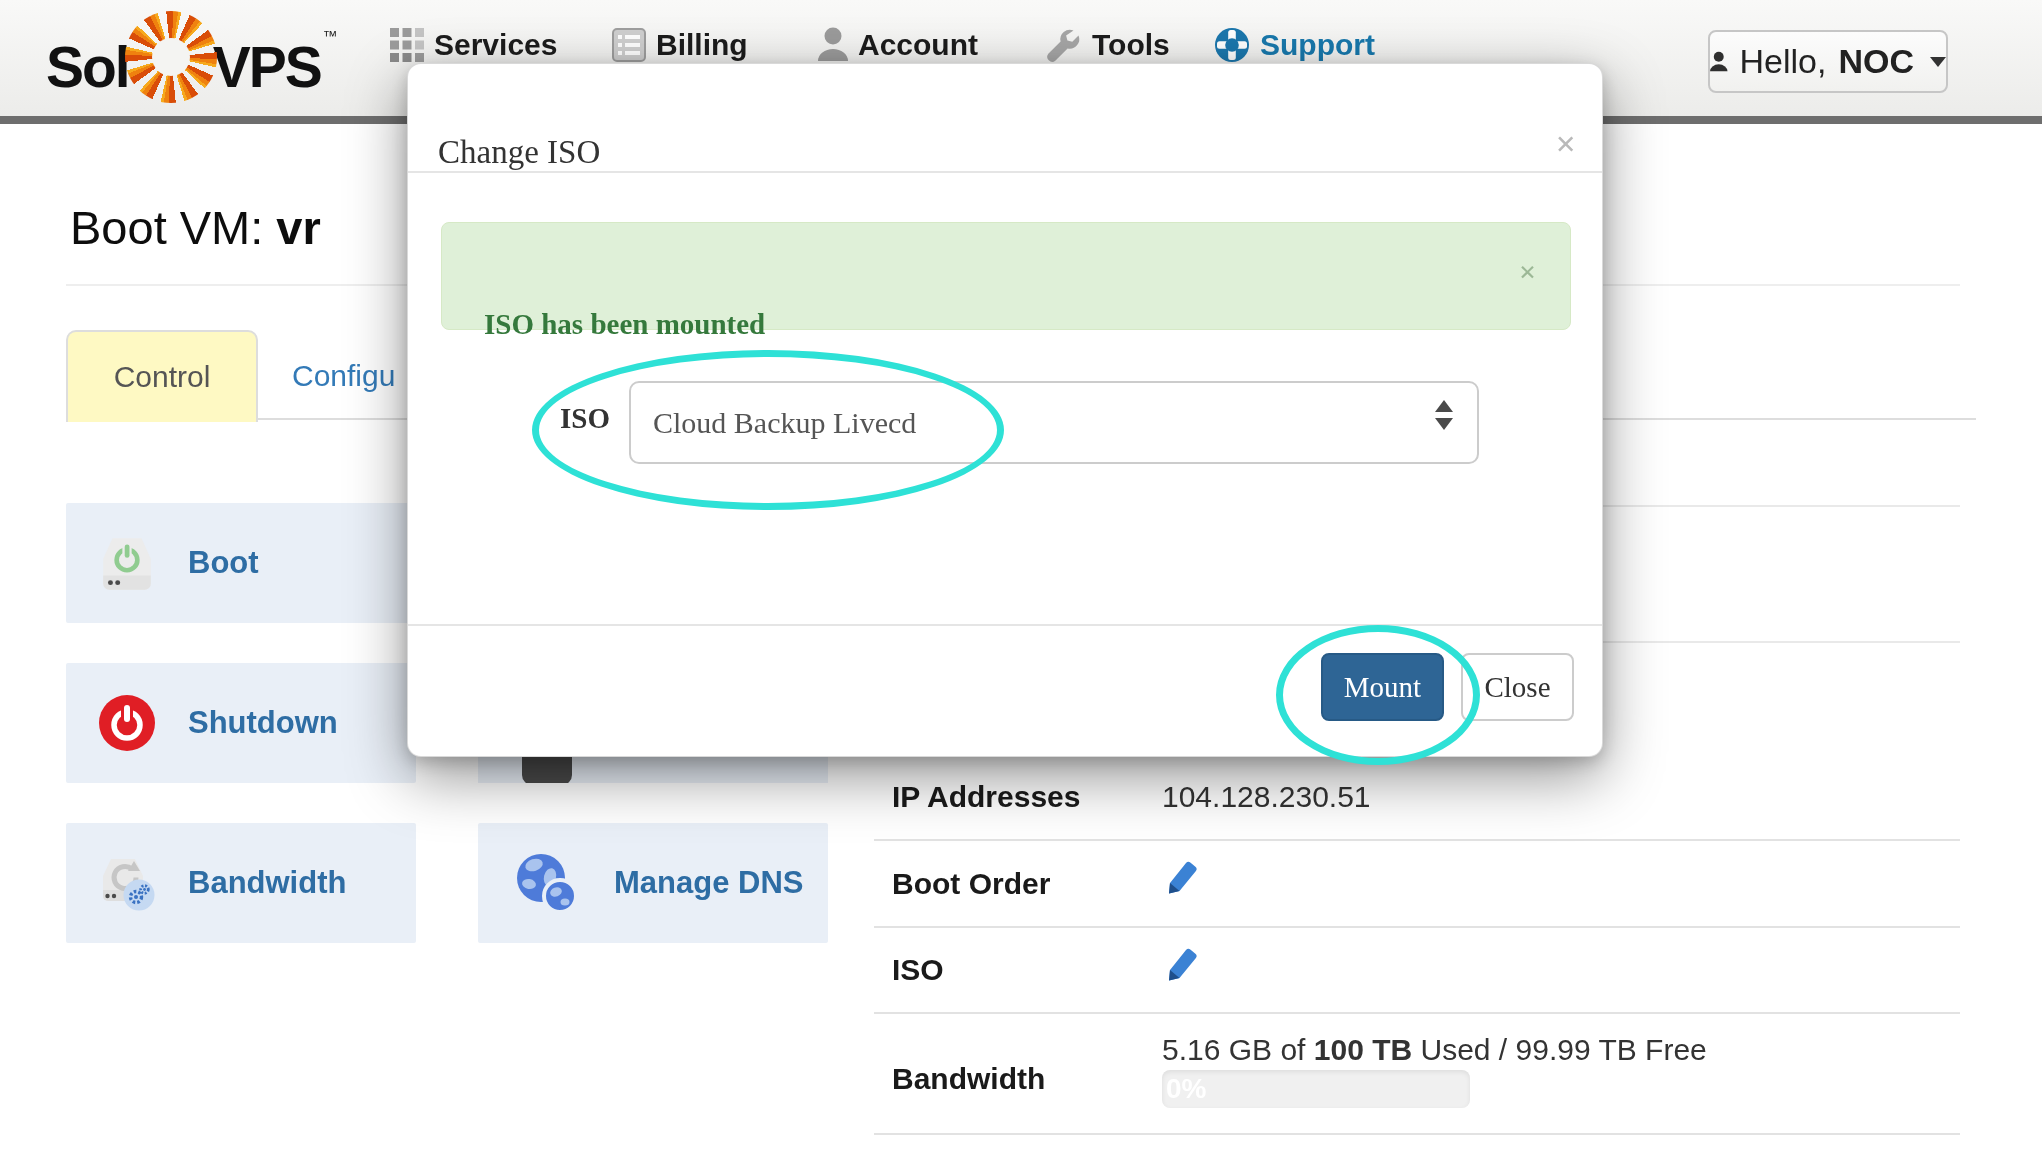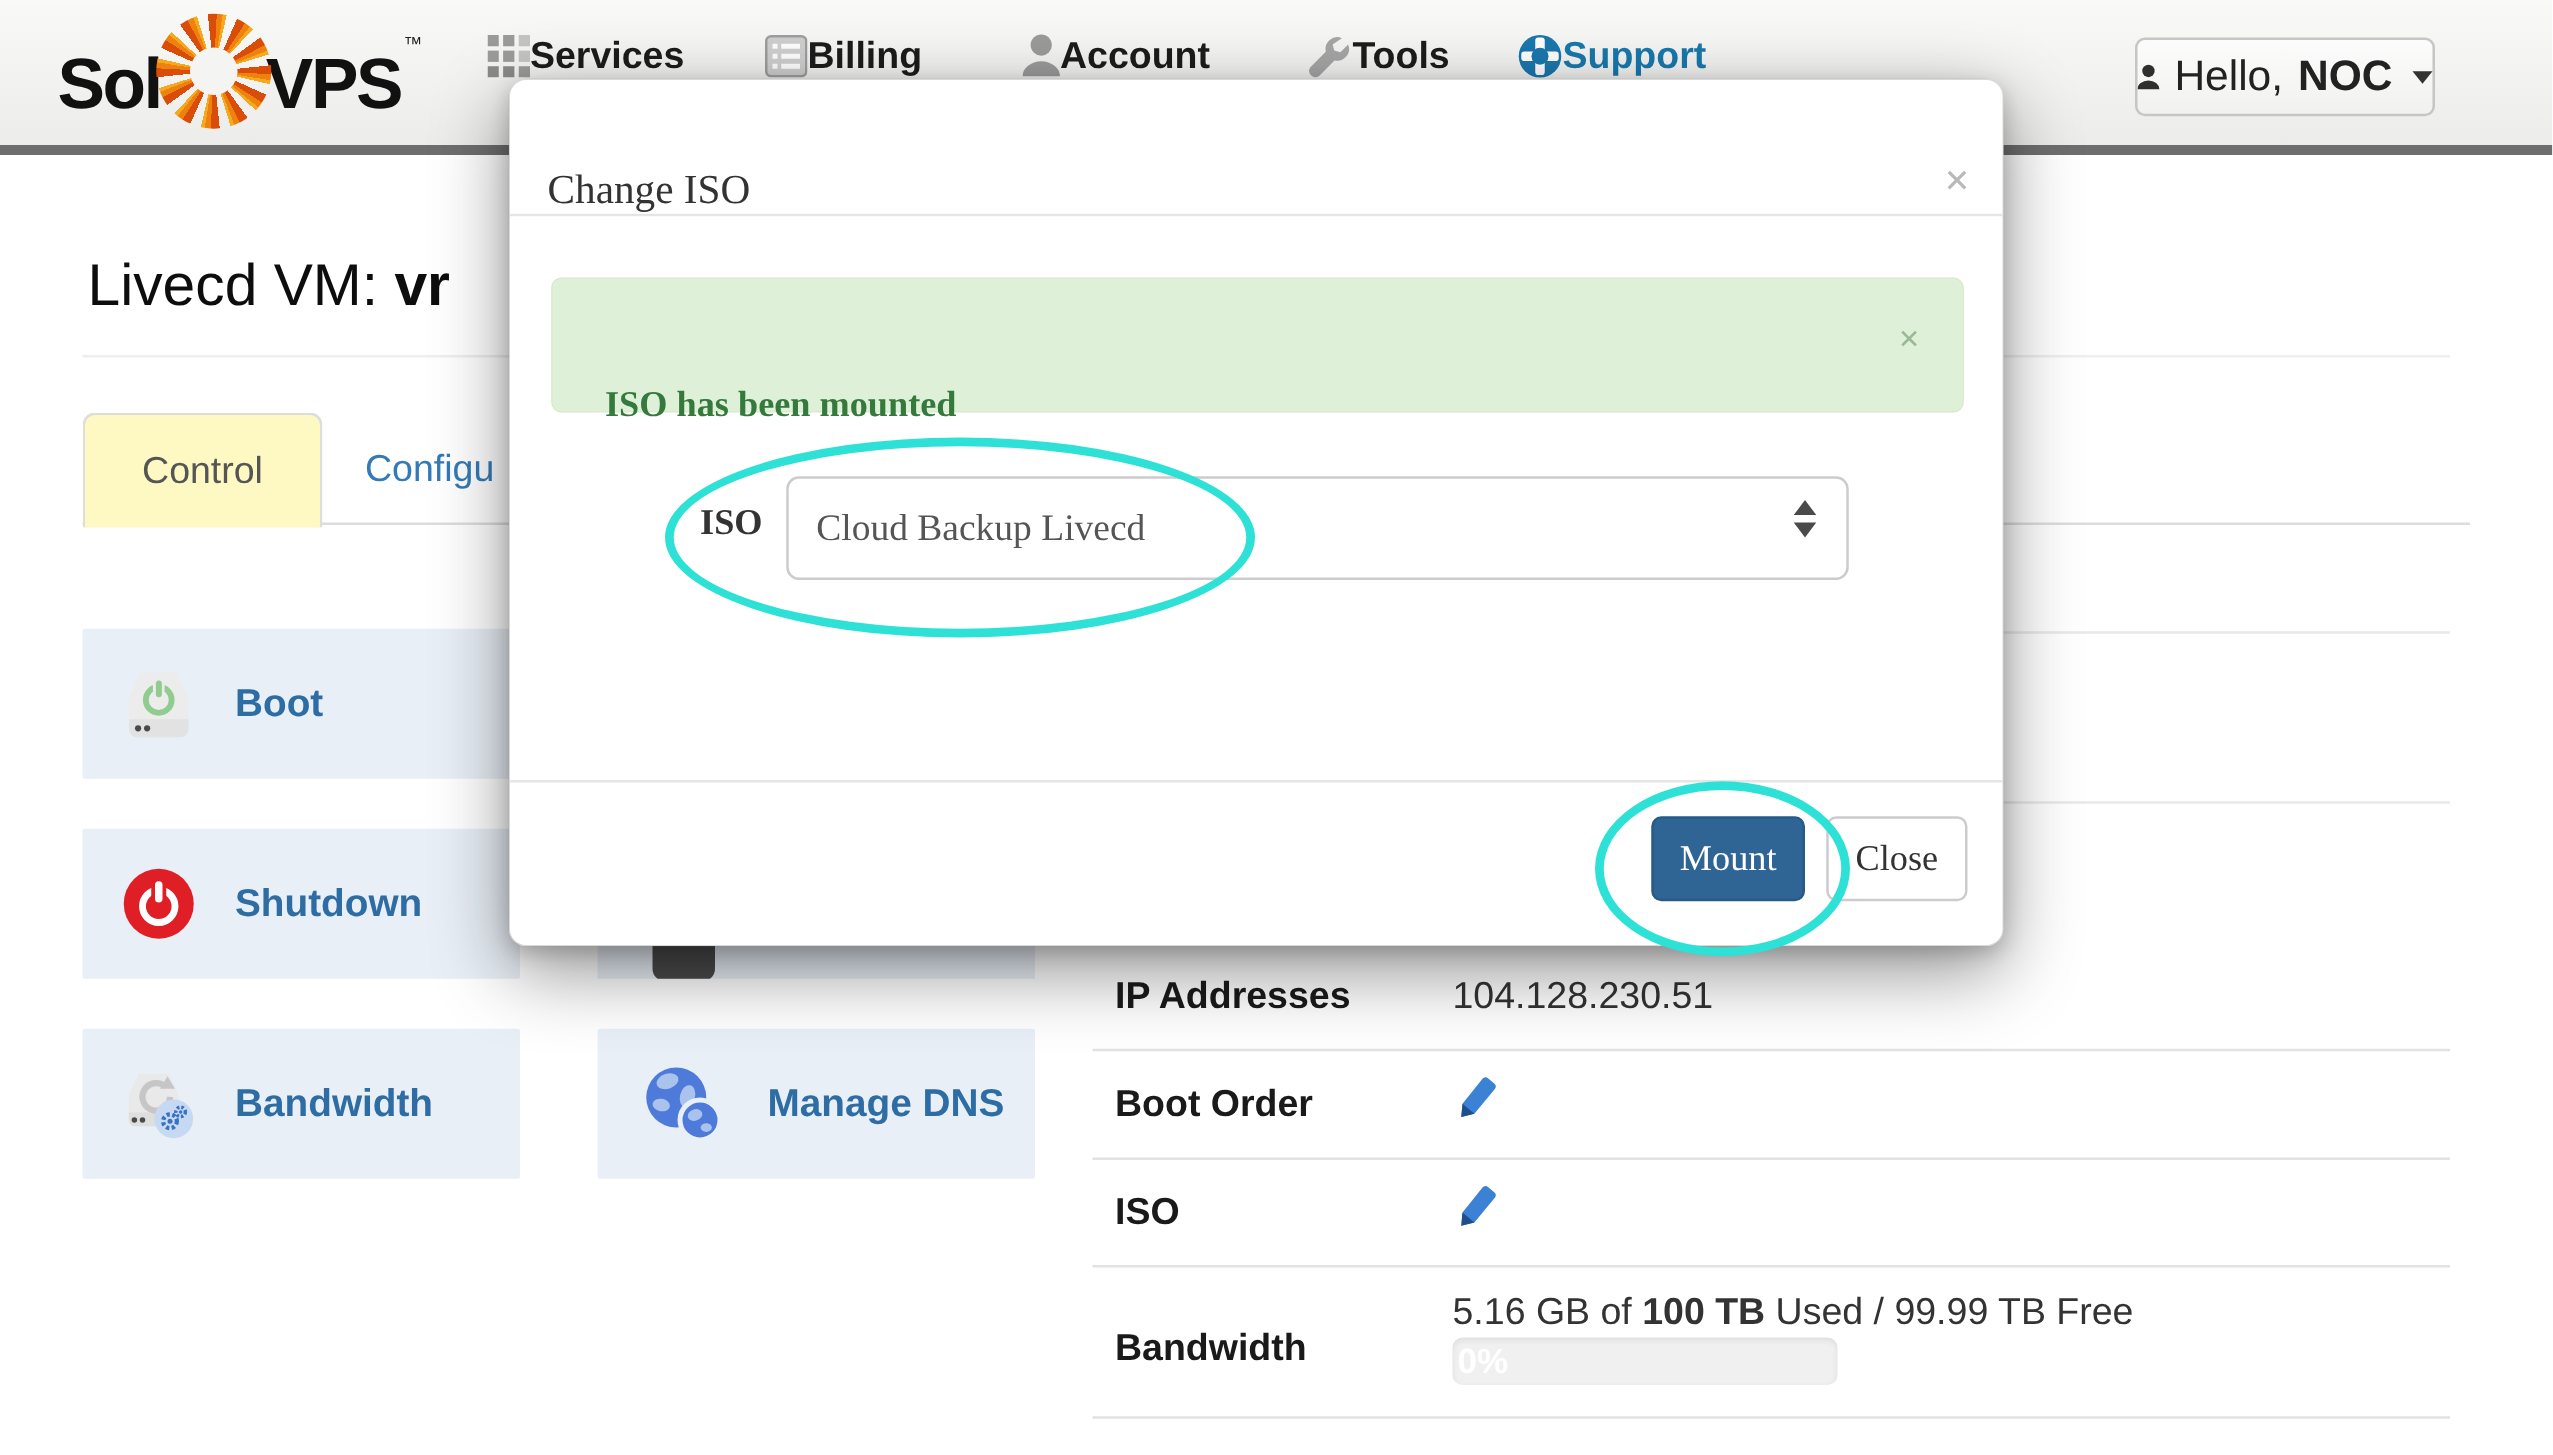--- a/index.html
+++ b/index.html
@@ -11,21 +11,21 @@
   .navbar{left:0;top:0;width:2042px;height:116px;
           background:linear-gradient(#f9f9f8,#ececea);z-index:1;}
   .navbar-border{left:0;top:116px;width:2042px;height:8px;background:#6e6e6e;z-index:1;}
   .logo{left:46px;top:8px;height:98px;display:flex;align-items:center;z-index:2;cursor:pointer;}
   .logo-sol,.logo-vps{font-size:57px;font-weight:700;letter-spacing:-2px;color:#111;margin-top:20px;}
   .swirl{width:92px;height:92px;border-radius:50%;margin:0 -4px;position:relative;
          background:repeating-conic-gradient(from -6deg,#d94d08 0deg 9deg,#ef820f 9deg 15deg,#f6a91c 15deg 19deg,rgba(0,0,0,0) 19deg 30deg);}
   .swirl:after{content:"";position:absolute;left:27px;top:27px;width:38px;height:38px;
          border-radius:50%;background:#f4f4f2;}
   .logo-tm{font-size:15px;color:#222;margin:-44px 0 0 2px;}
-  .nav-item{top:24px;height:42px;display:flex;align-items:center;gap:0;
+  .nav-item{top:24px;height:42px;display:flex;align-items:center;gap:10px;
             font-size:30px;font-weight:700;color:#1c1c1c;z-index:1;cursor:pointer;white-space:nowrap;}
   .nav-item.support{color:#1878ac;}
   .user-btn{left:1708px;top:30px;width:236px;height:59px;border:2px solid #c6c6c6;border-radius:8px;
             background:linear-gradient(#fcfcfc,#f1f1ef);display:flex;align-items:center;
             justify-content:center;gap:12px;font-size:34px;color:#222;z-index:2;cursor:pointer;}
   .user-name{font-weight:700;}
   .caret{width:0;height:0;border-left:8px solid transparent;border-right:8px solid transparent;
          border-top:10px solid #333;margin-left:4px;}
 
   
@@ -163,21 +163,21 @@
     <svg width="26" height="30" viewBox="0 0 30 36">
       <circle cx="15" cy="9" r="8.5" fill="#2f2f2f"></circle>
       <path d="M0 34 a15 12 0 0 1 30 0 z" fill="#2f2f2f"></path>
     </svg>
     <span>Hello,</span>
     <span class="user-name">NOC</span>
     <span class="caret"></span>
   </div>
 
   <div class="abs page-title">
-    <span>Livecd VM: </span><b>vr</b>
+    <span>Boot VM: </span><b>vr</b>
   </div>
   <div class="abs title-hr"></div>
   <div class="abs tab-line"></div>
   <div class="abs tab-active">
     <span>Control</span>
   </div>
   <div class="abs tab-link">
     <span>Configu</span>
   </div>
 

